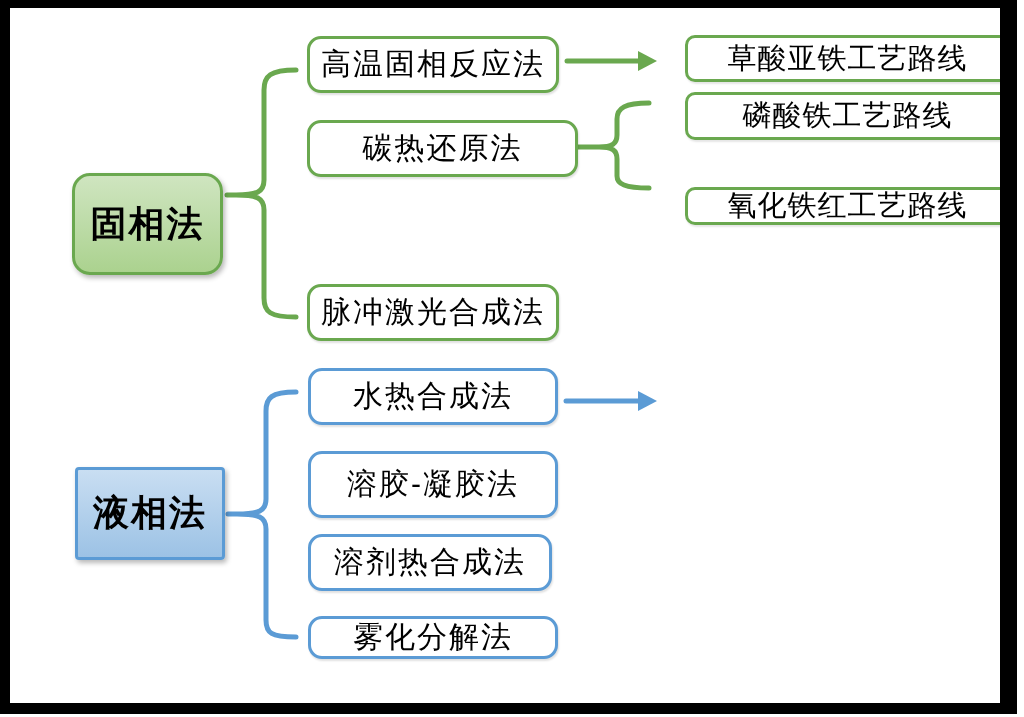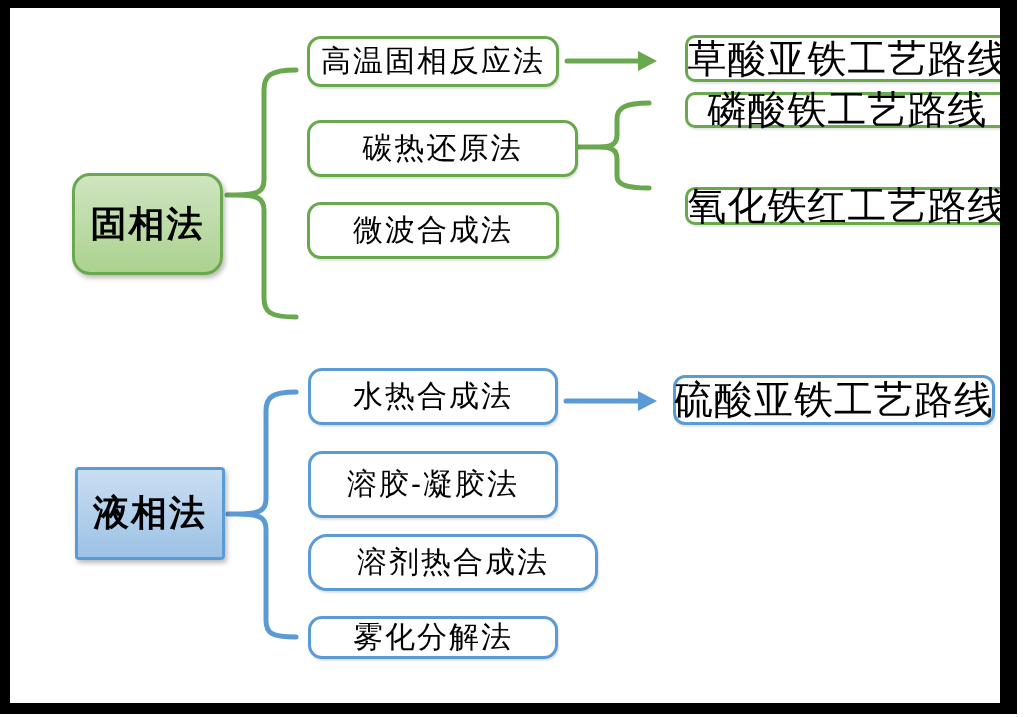--- a/index.html
+++ b/index.html
@@ -34,21 +34,21 @@
     border-radius:4px;
   }
   .child{
     font-size:30px;letter-spacing:2px;
     border-radius:14px;
     box-shadow:1px 2px 2px rgba(0,0,0,0.12);
   }
   .child.green{border:3px solid var(--green);}
   .child.blue{border:3px solid var(--blue);}
   .route{
-    font-size:39px;letter-spacing:1px;
+    font-size:29px;letter-spacing:1px;
     border-radius:10px;
     box-shadow:1px 2px 2px rgba(0,0,0,0.10);
   }
   .route.green{border:3px solid var(--green);}
   .route.blue{border:3px solid var(--blue);border-radius:12px;}
   .frame{
     position:absolute;left:0;top:0;right:7px;bottom:3px;
     border-style:solid;border-color:var(--frame,#000);
     border-width:8px 17px 11px 10px;
     z-index:5;pointer-events:none;
@@ -70,31 +70,30 @@
     <path d="M563 147 L599 147 M649 103 C625 103 617 108 617 119 L617 135 C617 144 612 147 599 147 C612 147 617 150 617 159 L617 176 C617 184 625 188 649 188" style="stroke:var(--green);stroke-width:5;fill:none;"></path>
 
     <path d="M228 514 L237 514 M296 392 C271 392 266 398 266 411 L266 499 C266 511 259 514 237 514 C259 514 266 517 266 529 L266 620 C266 633 271 637 296 637" style="stroke:var(--blue);stroke-width:5;fill:none;"></path>
 
     <path d="M566 401 L640 401" style="stroke:var(--blue);stroke-width:5;fill:none;"></path>
     <polygon points="638,391 657,401 638,411" style="fill:var(--blue);stroke:none;"></polygon>
   </svg>
 
   <div class="node parent green" style="left:72px;top:125px;width:151px;height:102px;">固相法</div>
 
-  <div class="node child green" style="left:307px;top:36px;width:252px;height:51px;">高温固相反应法</div>
+  <div class="node child green" style="left:307px;top:36px;width:252px;height:57px;">高温固相反应法</div>
   <div class="node child green" style="left:307px;top:120px;width:271px;height:57px;">碳热还原法</div>
-  <div class="node child green" style="left:307px;top:202px;width:252px;height:57px;">微波合成法</div>
+  <div class="node child green" style="left:307px;top:284px;width:252px;height:57px;">脉冲激光合成法</div>
 
   <div class="node route green" style="left:685px;top:35px;width:325px;height:47px;">草酸亚铁工艺路线</div>
-  <div class="node route green" style="left:685px;top:92px;width:325px;height:36px;text-align:right;">磷酸铁工艺路线</div>
+  <div class="node route green" style="left:685px;top:92px;width:325px;height:48px;text-align:right;">磷酸铁工艺路线</div>
   <div class="node route green" style="left:685px;top:163px;width:325px;height:38px;margin-top:24px;">氧化铁红工艺路线</div>
 
   <div class="node parent blue" style="left:75px;top:467px;width:150px;height:93px;">液相法</div>
 
   <div class="node child blue" style="left:308px;top:368px;width:250px;height:57px;">水热合成法</div>
   <div class="node child blue" style="left:308px;top:451px;width:250px;height:67px;">溶胶-凝胶法</div>
-  <div class="node child blue" style="left:308px;top:534px;width:290px;height:57px;border-radius:19px;">溶剂热合成法</div>
+  <div class="node child blue" style="left:308px;top:534px;width:244px;height:57px;">溶剂热合成法</div>
   <div class="node child blue" style="left:308px;top:616px;width:250px;height:43px;">雾化分解法</div>
 
-  <div class="node route blue" style="left:673px;top:375px;width:322px;height:50px;">硫酸亚铁工艺路线</div>
 
   <div class="frame"></div>
 </div>
 
 </body></html>

